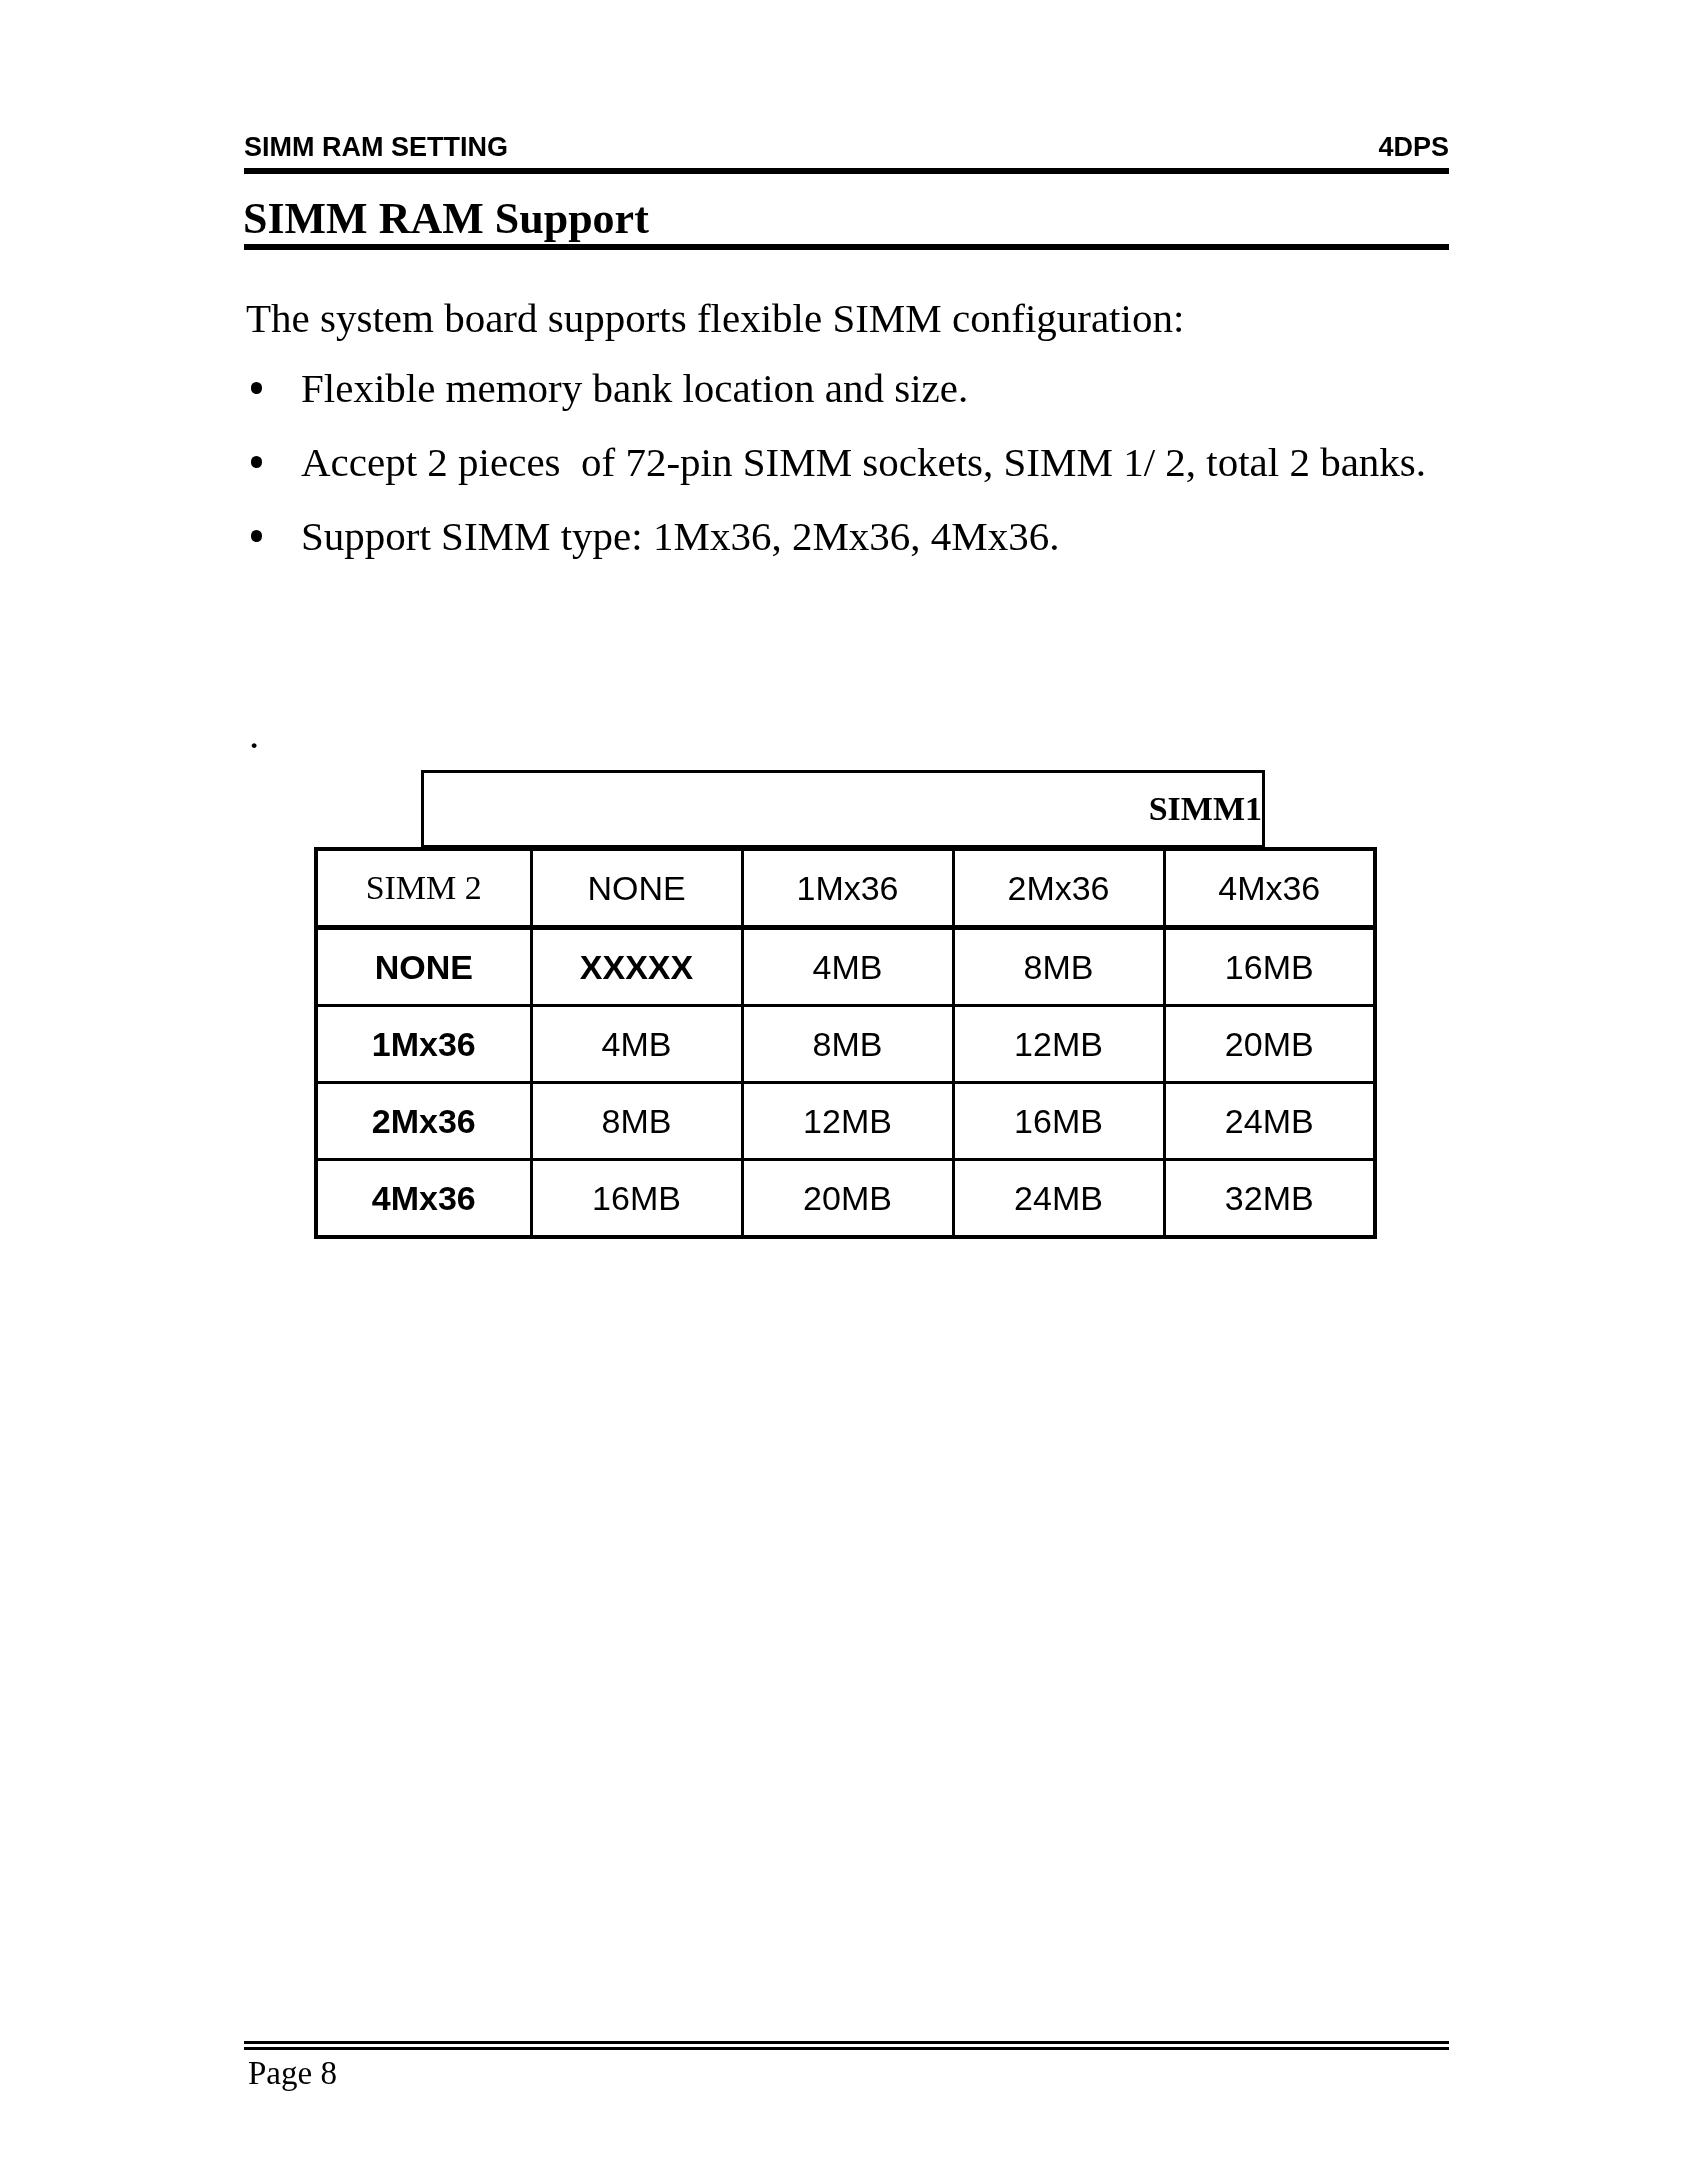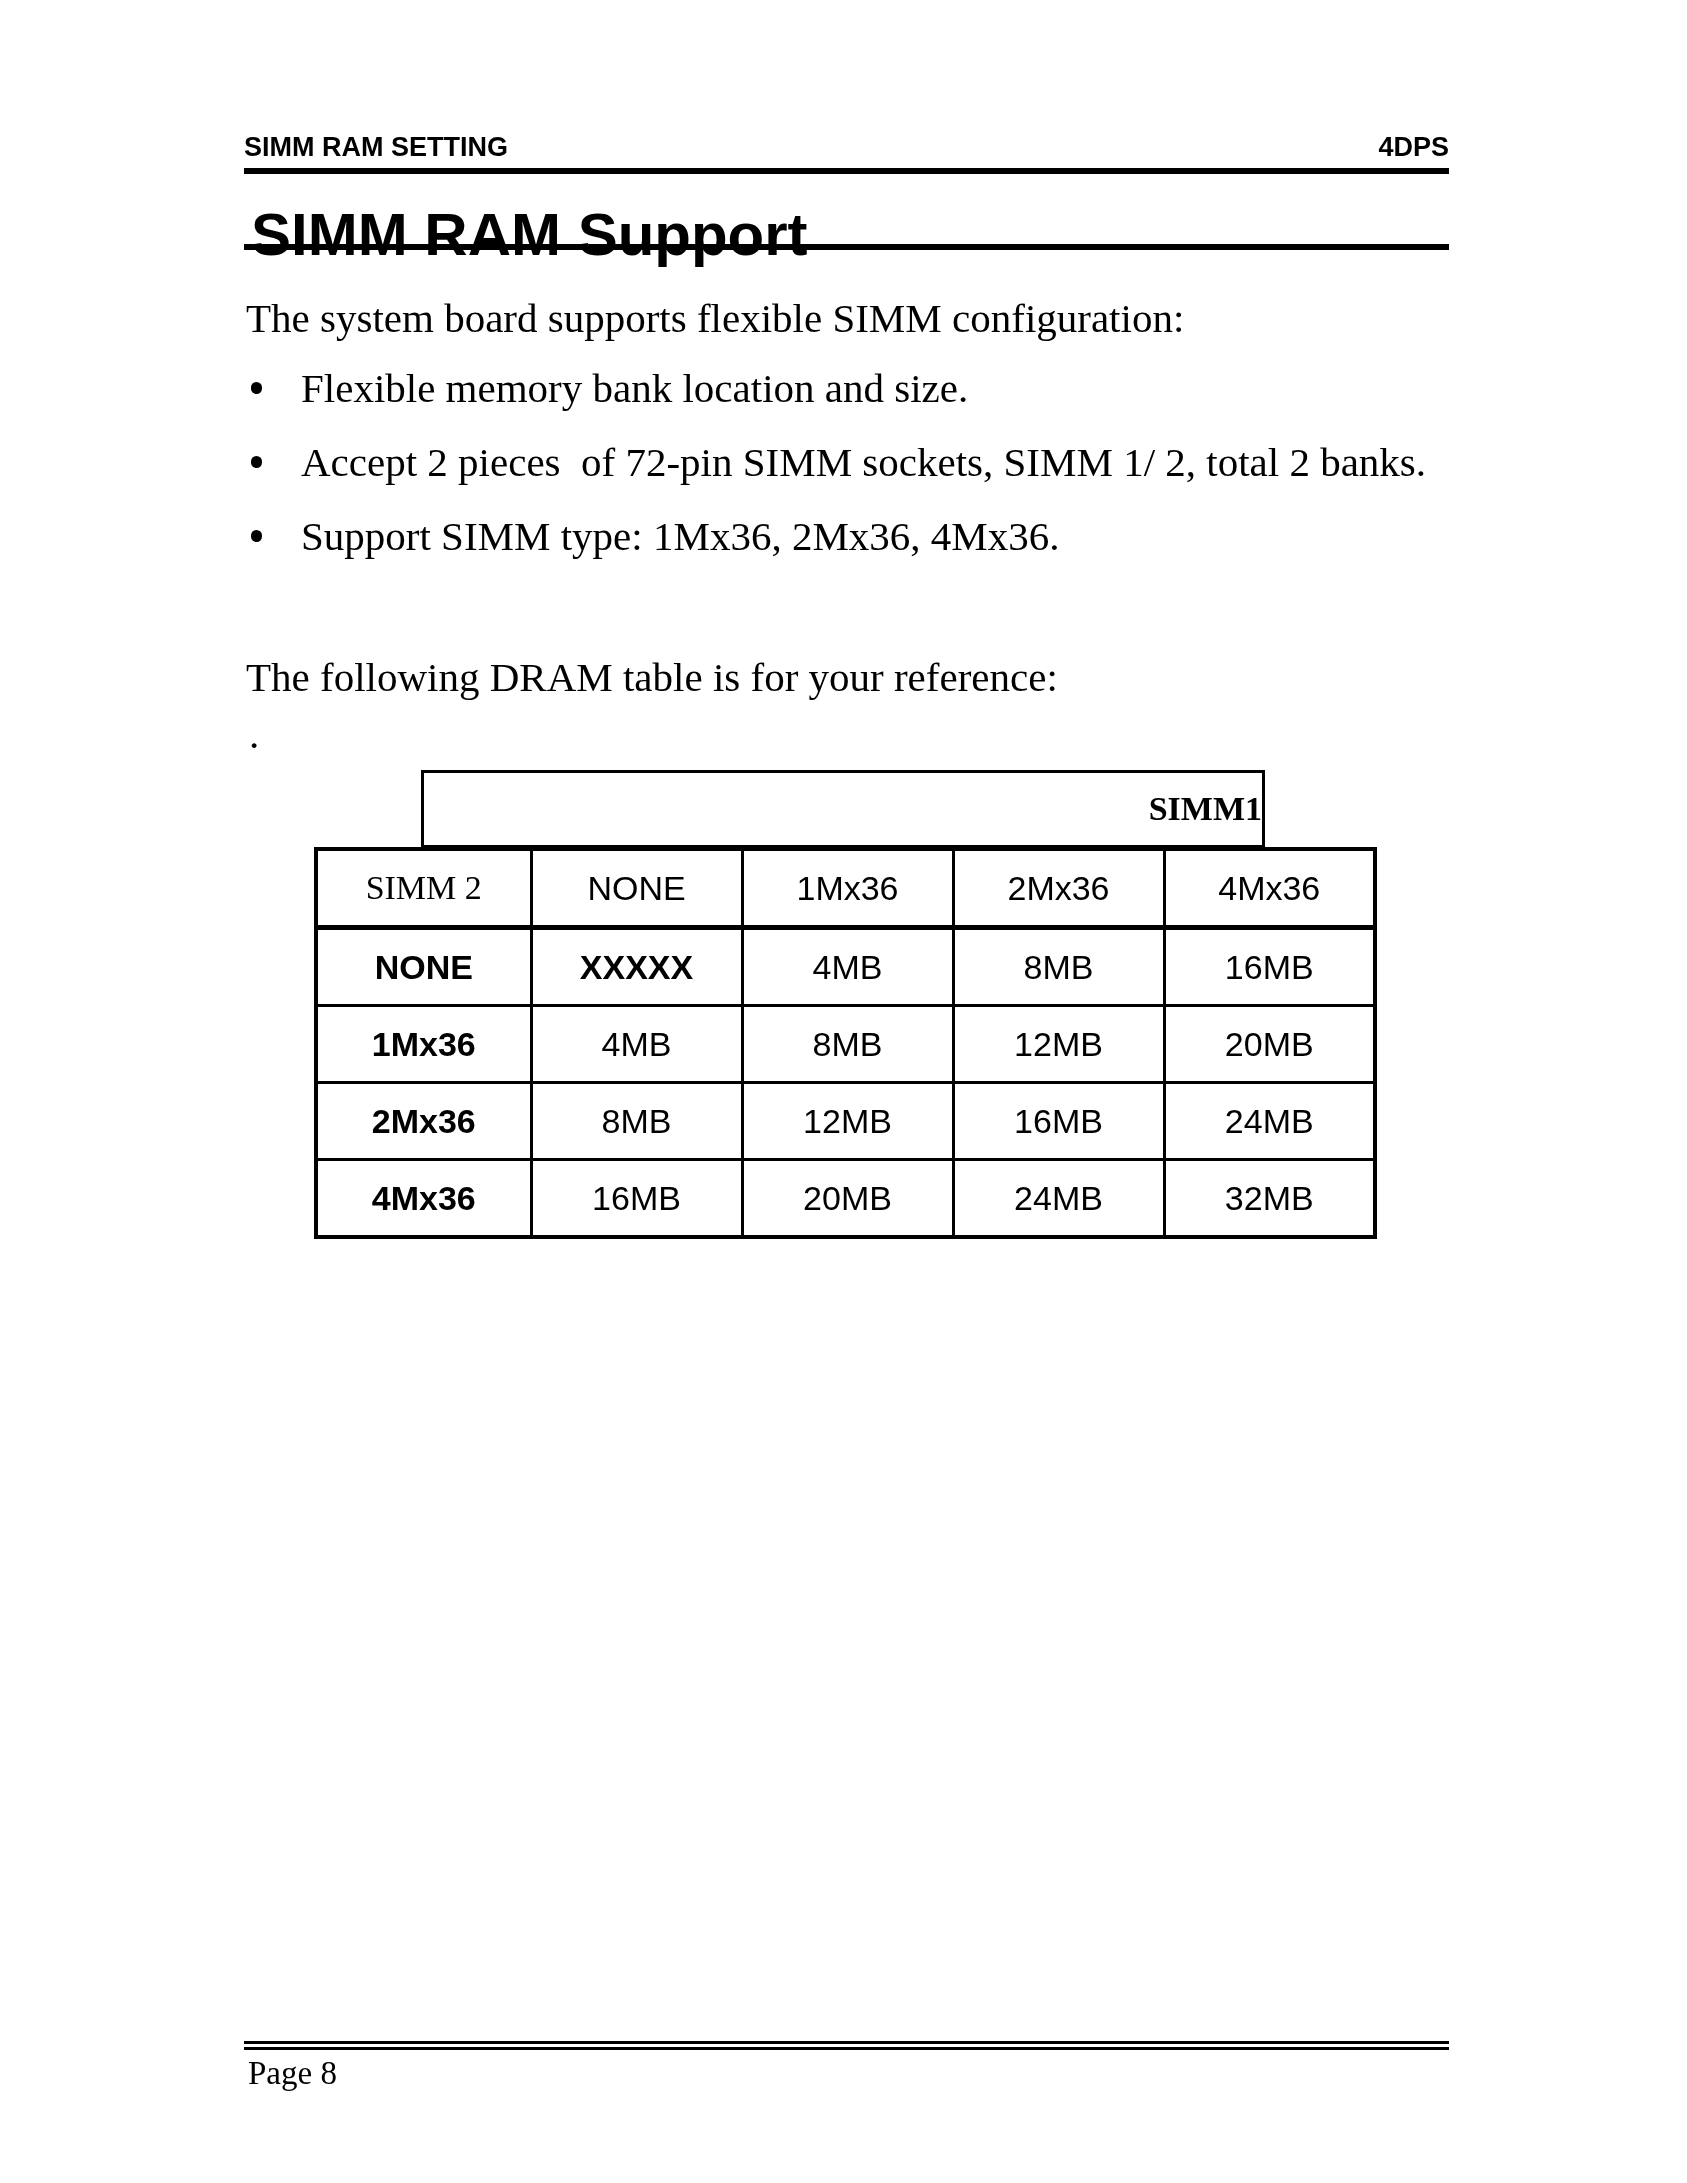--- a/index.html
+++ b/index.html
@@ -24,24 +24,24 @@
   }
   .hdr-left  { left: 244px; top: 134px; }
   .hdr-right { right: 238px; top: 134px; text-align: right; }
 
   .rule { background: #000; height: 5.5px; left: 244px; width: 1205px; }
   .rule-header { top: 168px; }
   .rule-title  { top: 244px; }
 
   .title {
     left: 243px; top: 197px;
-    margin: 8px;
-    font-family: Liberation Sans, sans-serif;
+    margin: 0;
+    font-family: Liberation Serif, serif;
     font-weight: bold;
-    font-size: 60px;
+    font-size: 44px;
     line-height: 1;
     white-space: nowrap;
   }
 
   .body-text {
     margin: 0;
     font-family: "Liberation Serif", serif;
     font-size: 41px;
     line-height: 1.15;
     white-space: pre-wrap;
@@ -157,21 +157,20 @@
   </div>
   <div class="abs bullet-row bullet-2">
     <span class="bullet-dot"></span>
     <span class="bullet-text">Accept 2 pieces  of 72-pin SIMM sockets, SIMM 1/ 2, total 2 banks.</span>
   </div>
   <div class="abs bullet-row bullet-3">
     <span class="bullet-dot"></span>
     <span class="bullet-text">Support SIMM type: 1Mx36, 2Mx36, 4Mx36.</span>
   </div>
 
-  <p class="abs body-text table-intro">The following DRAM table is for your reference:</p>
   <p class="abs body-text stray-dot">.</p>
 
   <div class="abs simm1-box">
     <span class="simm1-label">SIMM1</span>
   </div>
 
   <table class="dram">
     <colgroup>
         <col class="c1">
         <col>

